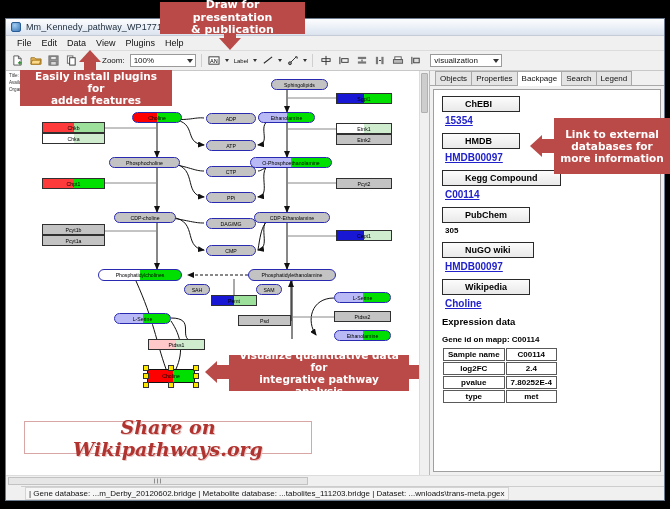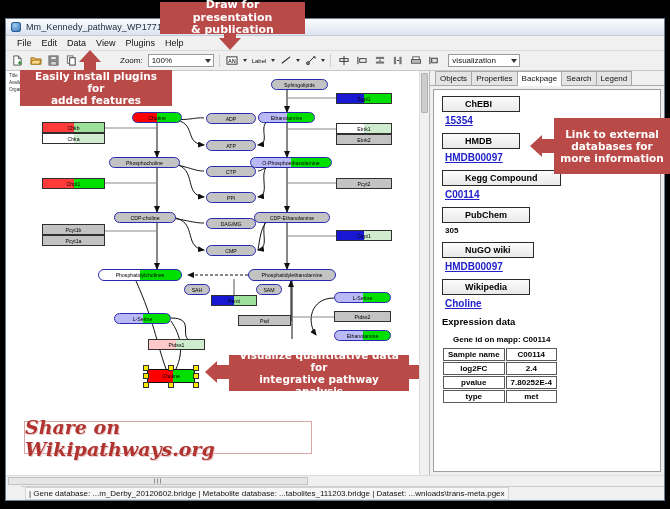--- a/index.html
+++ b/index.html
@@ -51,21 +51,21 @@
     display:flex; align-items:center; padding:0 4px; gap:3px;
     font-size:8px; color:#111;
     position:relative;
   }
   .tbtn {
     width:15px; height:15px;
     display:flex; align-items:center; justify-content:center;
     border:1px solid transparent; border-radius:2px;
   }
   .tsep { width:1px; height:13px; background:#cfcfcf; margin:0 2px; }
-  .zoomlbl { font-size:8px; margin-left:20px; margin-right:2px; }
+  .zoomlbl { font-size:8px; margin-left:2px; margin-right:2px; }
   .combo {
     height:13px; border:1px solid #9a9a9a; background:#fff;
     display:flex; align-items:center; font-size:8px; padding-left:3px;
     position:relative; color:#111;
   }
   .combo .arrow {
     position:absolute; right:2px; top:50%; transform:translateY(-50%);
     width:0;height:0;border-left:3px solid transparent;border-right:3px solid transparent;border-top:4px solid #333;
   }
   .caret { width:0;height:0;border-left:2.5px solid transparent;border-right:2.5px solid transparent;border-top:3.5px solid #333; }
@@ -112,21 +112,21 @@
     font-size:8.5px; color:#000;
   }
   .dbbox {
     border:1px solid #2a2a2a; background:linear-gradient(#fcfcfc,#e9e9e9);
     display:inline-block; padding:2px 22px; font-weight:bold; font-size:9px;
     min-width:78px; margin-bottom:3px;
   }
   .dblink { color:#2222cc; text-decoration:underline; font-size:10px; font-weight:bold; display:block; margin:0 0 7px 3px;}
   .dbplain { color:#000; font-size:8px; font-weight:bold; display:block; margin:0 0 7px 3px;}
   .exprhdr { font-weight:bold; font-size:9.5px; margin:2px 0 8px 0; }
-  .geneid { font-size:8px; font-weight:bold; margin-bottom:3px;margin-left:11px; }
+  .geneid { font-size:8px; font-weight:bold; margin-bottom:3px; }
   table.expr { border-collapse:separate; border-spacing:1px; font-size:8px; }
   table.expr td {
     border:1px solid #5a5a5a; background:#fff; padding:1px 4px;
     text-align:center; font-weight:bold; min-width:48px; height:12px;
   }
   
   .statusbar {
     height:14px; flex:0 0 14px; background:#f0f0f0;
     border-top:1px solid #cdcdcd;
     display:flex; align-items:center; padding:0 4px;
@@ -502,13 +502,13 @@
 more information</div>
 <div style="position:absolute;left:542px;top:139px;width:14px;height:14px;background:#b94a48;z-index:39;"></div>
 <div class="arrow-left" style="left:530px;top:135px;"></div>
 
 <div class="callout" style="left:229px;top:355px;width:180px;height:36px;font-size:10.5px;white-space:pre-line;">Visualize quantitative data  for
 integrative pathway analysis</div>
 <div style="position:absolute;left:217px;top:365px;width:14px;height:14px;background:#b94a48;z-index:39;"></div>
 <div class="arrow-left" style="left:205px;top:361px;"></div>
 <div style="position:absolute;left:407px;top:365px;width:12px;height:14px;background:#b94a48;z-index:39;"></div>
 
-<div class="share" style="left:24px;top:421px;width:288px;height:33px;font-size:19px;">Share on Wikipathways.org</div>
+<div class="share" style="left:24px;top:421px;width:288px;height:33px;font-size:19px;text-align:center;">Share on Wikipathways.org</div>
 
 </body></html>

